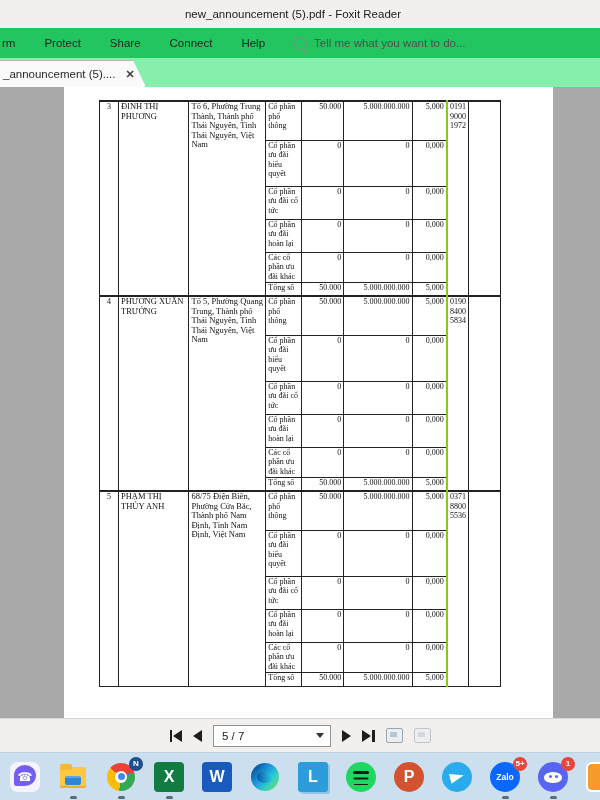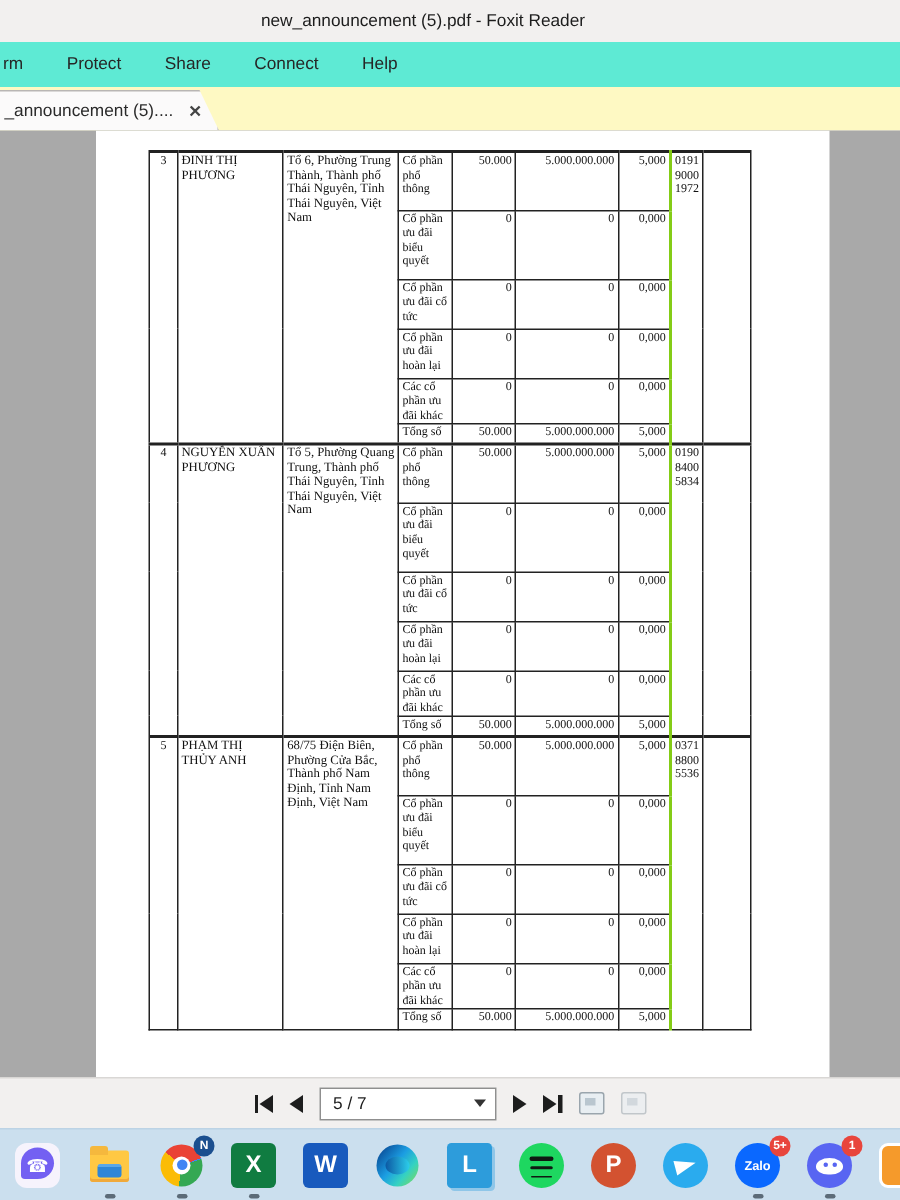--- a/index.html
+++ b/index.html
@@ -1,32 +1,32 @@
 <!DOCTYPE html>
 <html><head>
 <meta charset="utf-8">
 <style>
   * { margin:0; padding:0; box-sizing:border-box; }
   html,body { width:600px; height:800px; overflow:hidden; }
   body { font-family:"Liberation Sans", sans-serif; position:relative; background:#f2f0ef; }
 
   
-  .titlebar { position:absolute; left:0; top:0; width:564px; height:28px; background:#f2f0ef; }
+  .titlebar { position:absolute; left:11px; top:0; width:564px; height:28px; background:#f2f0ef; }
   .titlebar .title { position:absolute; left:0; right:0; top:8px; text-align:center; font-size:11.5px; color:#1c1c1c; }
 
   
-  .menubar { position:absolute; left:0; top:28px; width:600px; height:30px; background:#5eead4; display:flex; align-items:center; gap:29px; padding-left:2px; }
+  .menubar { position:absolute; left:0; top:28px; width:600px; height:30px; background:#22c55e; display:flex; align-items:center; gap:29px; padding-left:2px; }
   .menubar .menu-item { font-size:11.5px; color:#262626; cursor:default; }
   .tellme { display:flex; align-items:center; gap:7px; color:#555; }
   .bulb { width:13px; height:13px; border:1.4px solid #8a8a8a; border-radius:50%; position:relative; }
   .bulb::after { content:""; position:absolute; left:3.5px; bottom:-4px; width:4px; height:3px; border-left:1.4px solid #8a8a8a; border-right:1.4px solid #8a8a8a; }
   .tellme-text { font-size:11.5px; color:#4f4f4f; }
 
   
-  .tabbar { position:absolute; left:0; top:58px; width:600px; height:29px; background:#fef9c3; }
+  .tabbar { position:absolute; left:0; top:58px; width:600px; height:29px; background:#86efac; }
   .tab { position:absolute; left:-6px; top:2px; width:152px; height:27px; background:#fbfafa; border:1px solid #b9b6b4; border-bottom:none; border-top-right-radius:6px; clip-path:polygon(0 0, calc(100% - 13px) 0, 100% 100%, 0 100%); display:flex; align-items:center; }
   .tab-label { font-size:11.5px; color:#2a2a2a; padding-left:8px; white-space:nowrap; overflow:hidden; }
   .tab-close { margin-left:10px; font-size:11px; color:#444; font-weight:bold; }
 
   
   .docarea { position:absolute; left:0; top:87px; width:600px; height:631px; background:#a9a9a9; overflow:hidden; }
   .page { position:absolute; left:64px; top:0; width:489px; height:631px; background:#ffffff; }
 
   table.sh-table { position:absolute; left:35px; top:13px; border-collapse:collapse; table-layout:fixed; width:402px; font-family:"Liberation Serif", serif; color:#111; }
   table.sh-table td { border:1px solid #222; vertical-align:top; font-size:8px; line-height:9.5px; padding:0 2px; overflow:hidden; }
@@ -101,20 +101,24 @@
 <div class="titlebar">
   <div class="title">new_announcement (5).pdf - Foxit Reader</div>
 </div>
 
 <div class="menubar">
   <span class="menu-item">rm</span>
   <span class="menu-item">Protect</span>
   <span class="menu-item">Share</span>
   <span class="menu-item">Connect</span>
   <span class="menu-item">Help</span>
+  <span class="tellme">
+    <span class="bulb"></span>
+    <span class="tellme-text">Tell me what you want to do...</span>
+  </span>
 </div>
 
 <div class="tabbar">
   <div class="tab">
     <span class="tab-label">_announcement (5)....</span>
     <span class="tab-close">✕</span>
   </div>
 </div>
 
 <div class="docarea">
@@ -157,21 +161,21 @@
             <td class="col-pct num">0,000</td>
           </tr>
           <tr class="r5">
             <td class="col-type">Tổng số</td>
             <td class="col-qty num">50.000</td>
             <td class="col-val num">5.000.000.000</td>
             <td class="col-pct num">5,000</td>
           </tr>
           <tr class="r0 block-start">
             <td class="col-no" rowspan="6">4</td>
-            <td class="col-name" rowspan="6">NGUYỄN XUÂN PHƯƠNG</td>
+            <td class="col-name" rowspan="6">PHƯƠNG XUÂN TRƯỞNG</td>
             <td class="col-addr" rowspan="6">Tổ 5, Phường Quang Trung, Thành phố Thái Nguyên, Tỉnh Thái Nguyên, Việt Nam</td>
             <td class="col-type">Cổ phần phổ thông</td>
             <td class="col-qty num">50.000</td>
             <td class="col-val num">5.000.000.000</td>
             <td class="col-pct num">5,000</td>
             <td class="col-id" rowspan="6">019084005834</td>
             <td class="col-last" rowspan="6"></td>
           </tr>
           <tr class="r1">
             <td class="col-type">Cổ phần ưu đãi biểu quyết</td>

